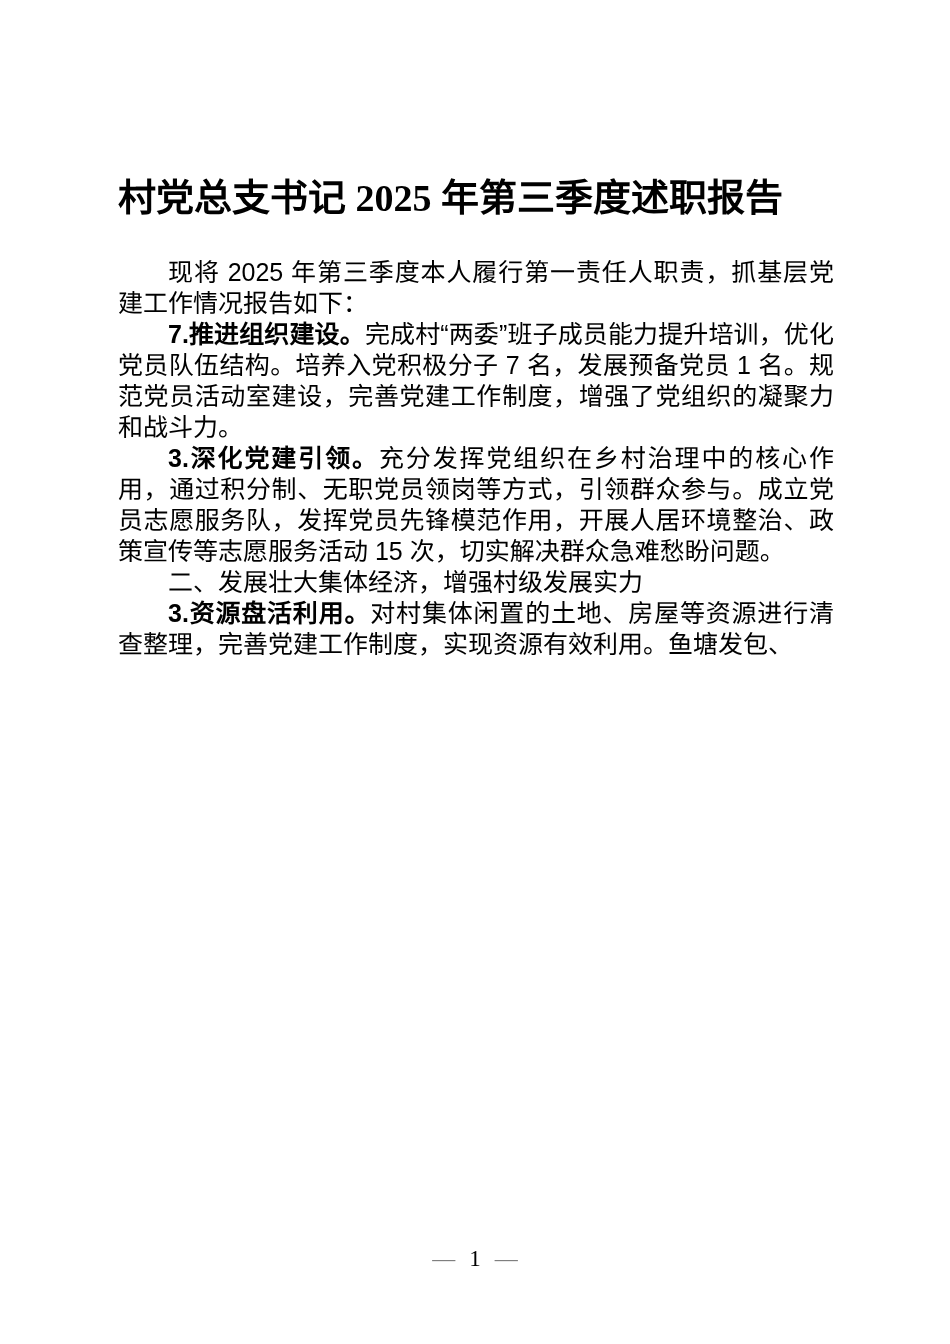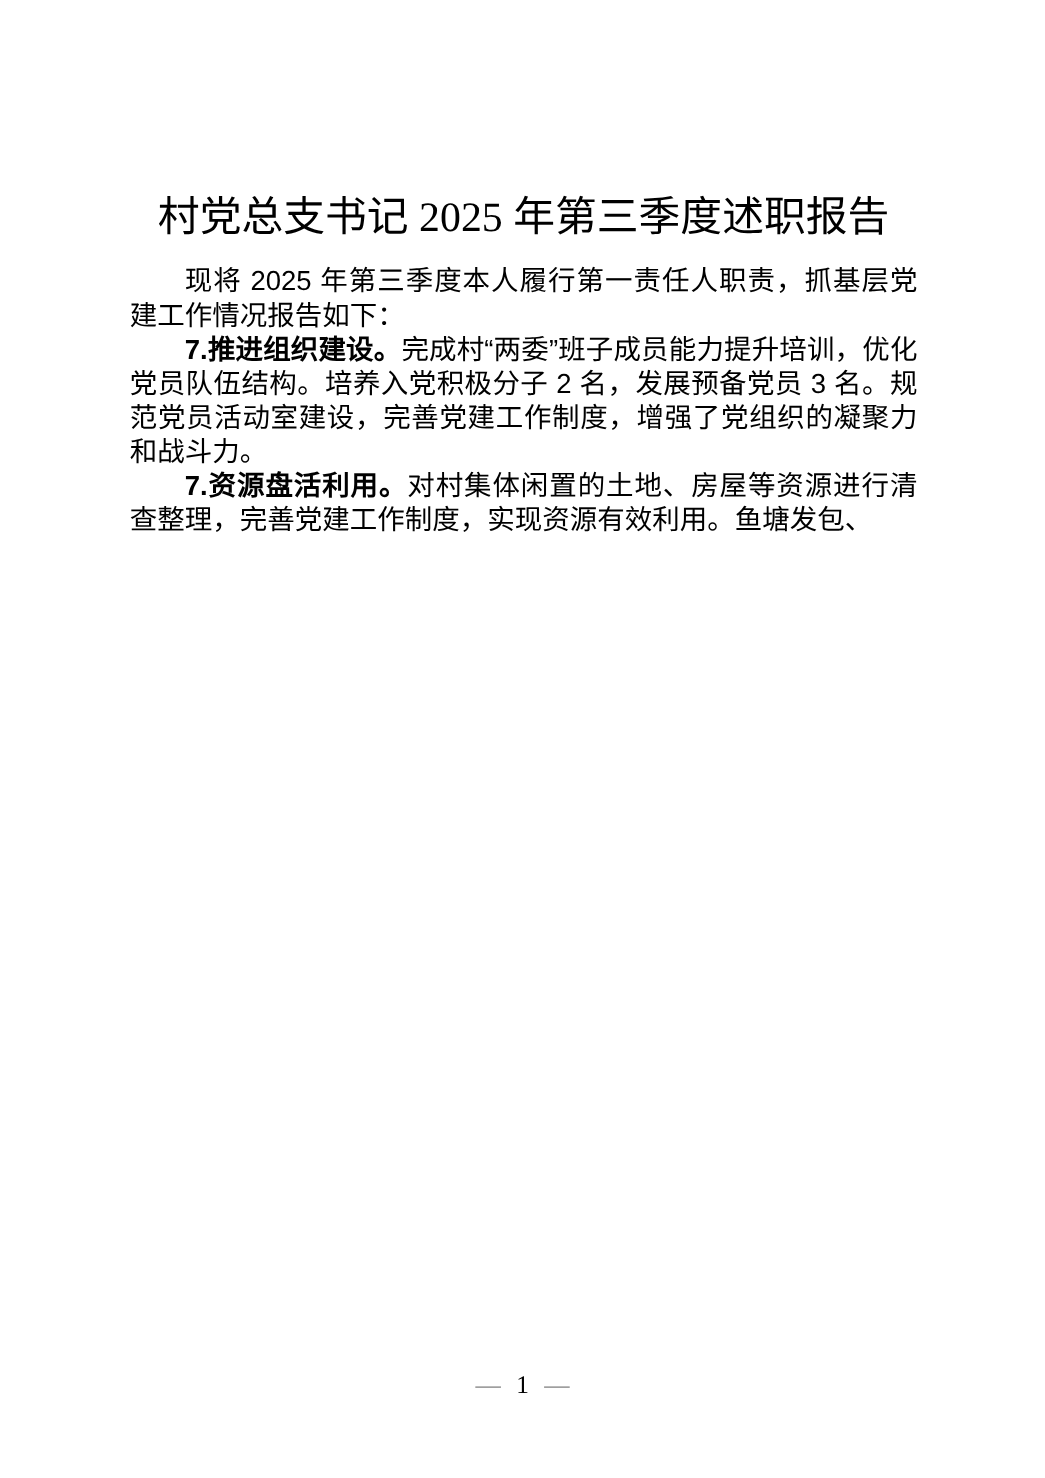--- a/index.html
+++ b/index.html
@@ -23,26 +23,25 @@
     overflow: hidden;
   }
   .content {
     position: absolute;
     top: 172px;
     left: 118px;
     right: 116px;
   }
   .title {
     font-family: "Liberation Serif", "DejaVu Serif", serif;
-    font-weight: 400;
+    font-weight: 700;
     font-size: 38px;
     line-height: 53px;
-    text-align: center;
     color: var(--text);
-    margin-bottom: 16px;
+    margin-bottom: 32px;
   }
   .doc-body p {
     font-size: 25px;
     line-height: 31px;
     text-align: justify;
     text-indent: 2em;
     color: var(--text);
     font-weight: 400;
   }
   .doc-body p .lead {
@@ -75,25 +74,27 @@
   <div class="content">
 
     <h1 class="title">村党总支书记 2025 年第三季度述职报告</h1>
 
     <div class="doc-body">
 
       <p>现将 2025 年第三季度本人履行第一责任人职责，抓基层党建工作情况报告如下：</p>
 
 
 
-      <p><span class="lead">7.推进组织建设。</span><span>完成村“两委”班子成员能力提升培训，优化党员队伍结构。培养入党积极分子 2 名，发展预备党员 3 名。规范党员活动室建设，完善党建工作制度，增强了党组织的凝聚力和战斗力。</span></p>
+      <p><span class="lead">7.推进组织建设。</span><span>完成村“两委”班子成员能力提升培训，优化党员队伍结构。培养入党积极分子 7 名，发展预备党员 1 名。规范党员活动室建设，完善党建工作制度，增强了党组织的凝聚力和战斗力。</span></p>
 
+      <p><span class="lead">3.深化党建引领。</span><span>充分发挥党组织在乡村治理中的核心作用，通过积分制、无职党员领岗等方式，引领群众参与。成立党员志愿服务队，发挥党员先锋模范作用，开展人居环境整治、政策宣传等志愿服务活动 15 次，切实解决群众急难愁盼问题。</span></p>
 
+      <p>二、发展壮大集体经济，增强村级发展实力</p>
 
-      <p><span class="lead">7.资源盘活利用。</span><span>对村集体闲置的土地、房屋等资源进行清查整理，完善党建工作制度，实现资源有效利用。鱼塘发包、</span></p>
+      <p><span class="lead">3.资源盘活利用。</span><span>对村集体闲置的土地、房屋等资源进行清查整理，完善党建工作制度，实现资源有效利用。鱼塘发包、</span></p>
 
     </div>
   </div>
 
   <div class="footer">
     <span class="dash">—</span><span class="num">1</span><span class="dash">—</span>
   </div>
 
 </div>
 

